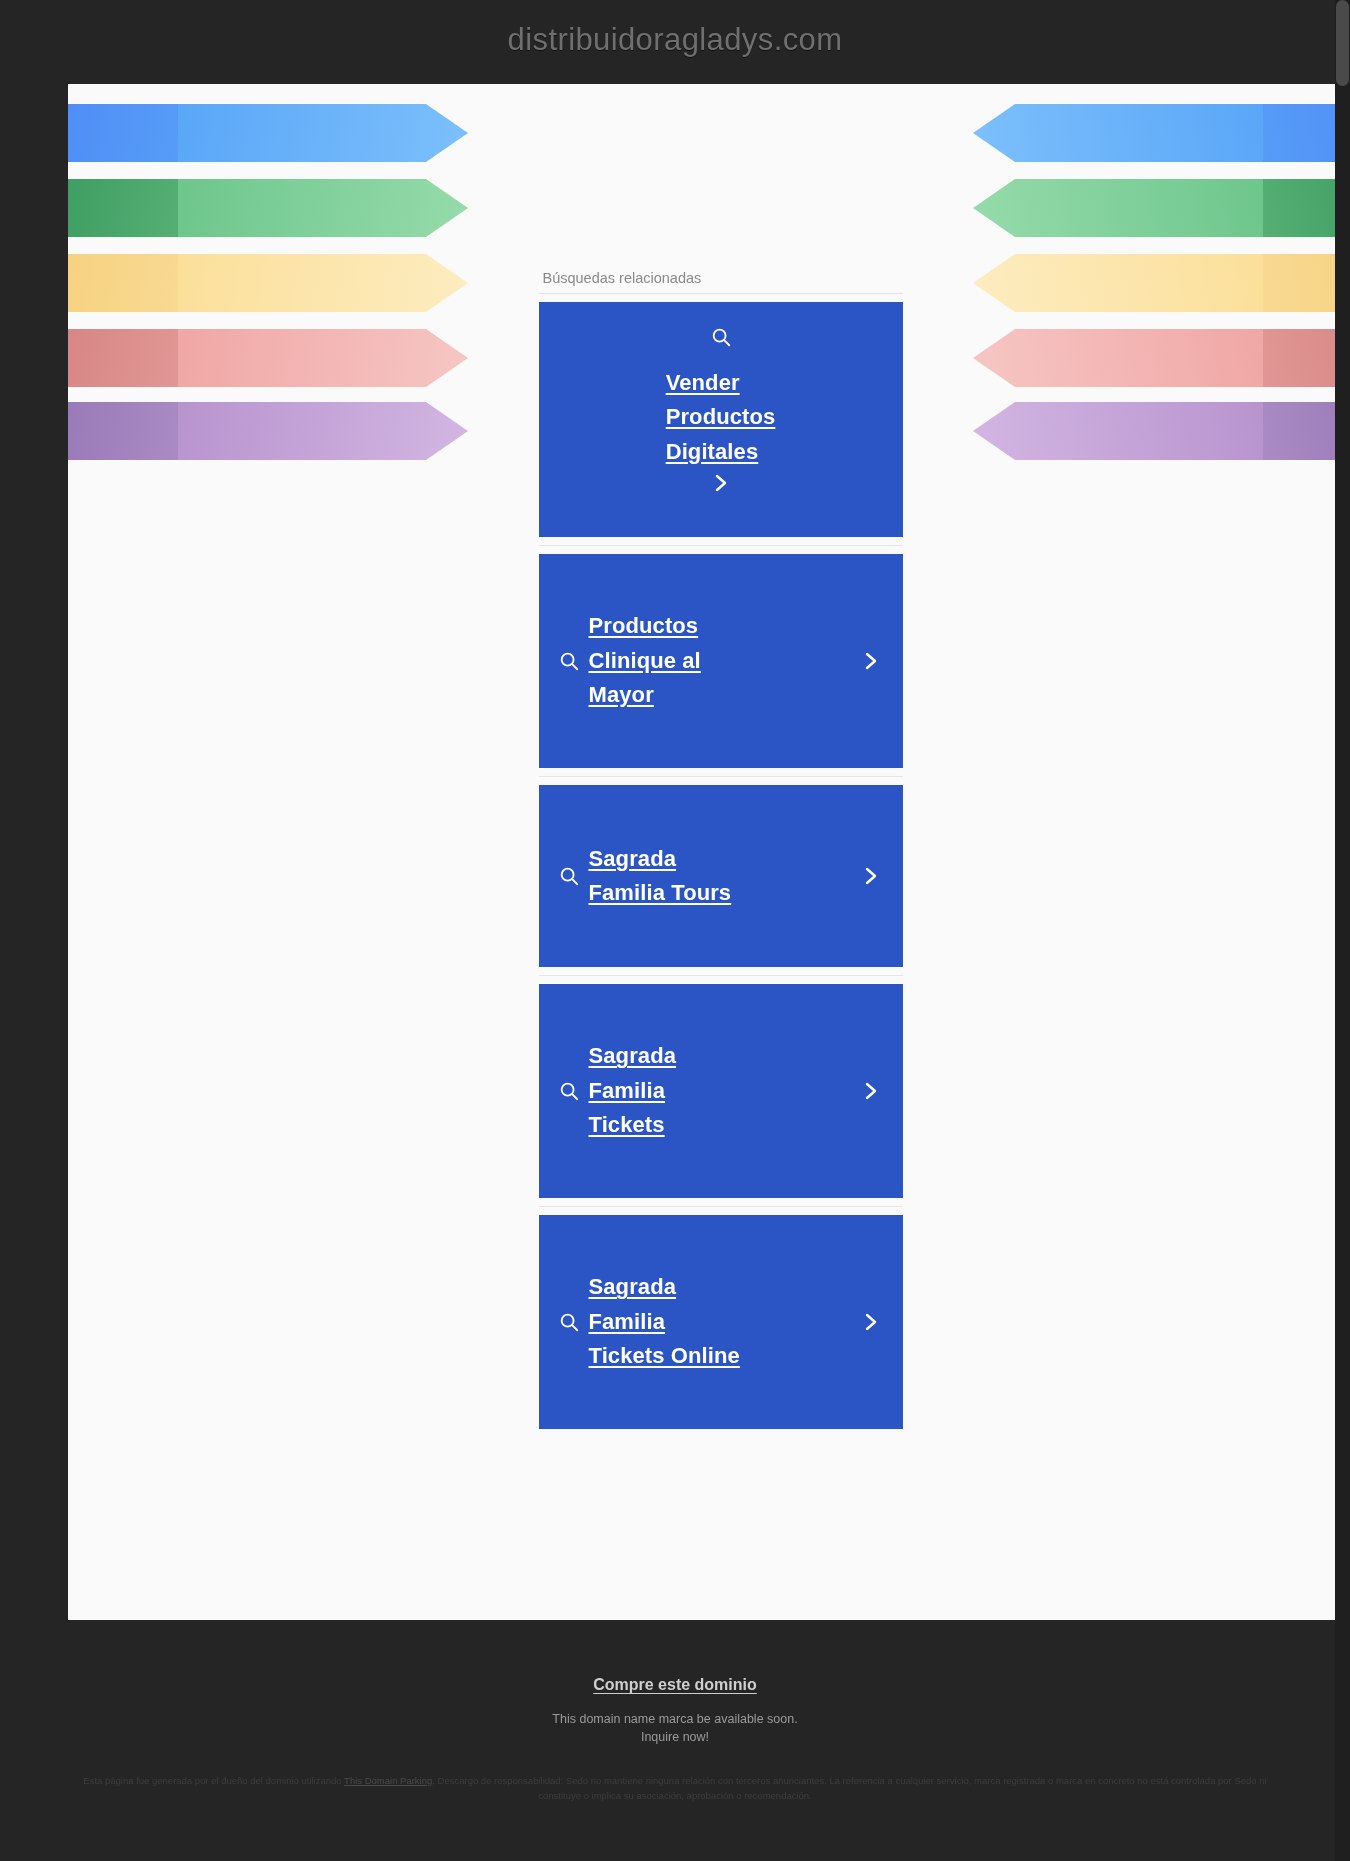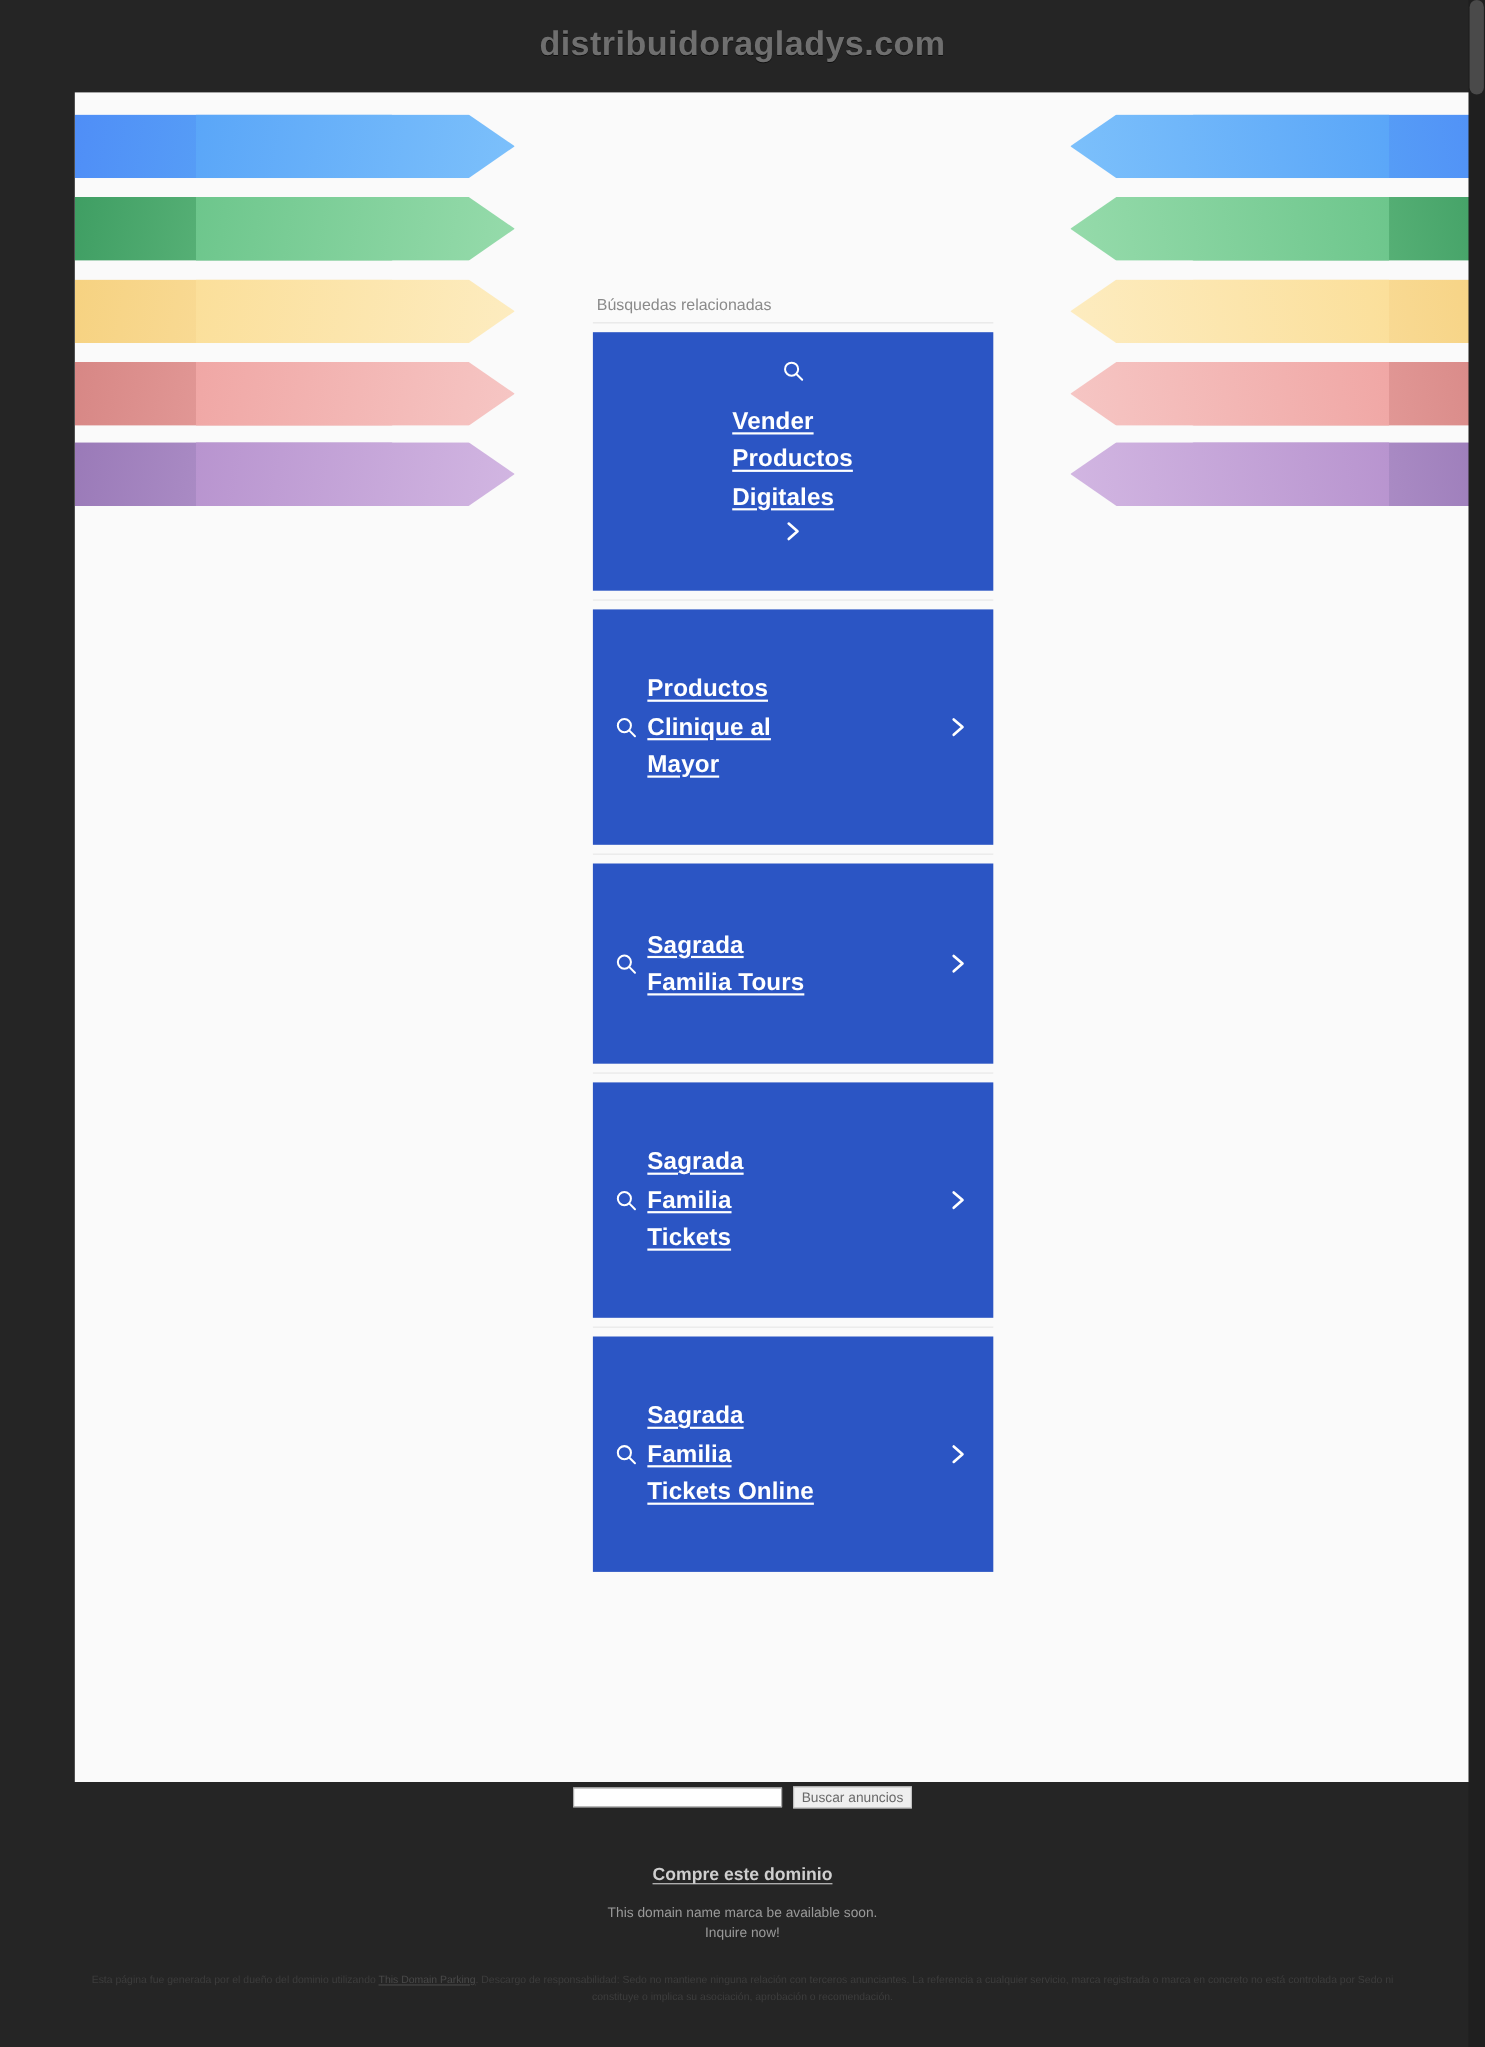--- a/index.html
+++ b/index.html
@@ -8,21 +8,21 @@
     background: #252525;
     font-family: "Liberation Sans", sans-serif;
   }
   body { width: 1350px; height: 1861px; position: relative; overflow: hidden; }
 
   
   .page-title {
     text-align: center;
     color: #6f6f6f;
     font-size: 31px;
-    font-weight: bold;
+    font-weight: normal;
     letter-spacing: .4px;
     padding-top: 22px;
     padding-bottom: 16px;
     text-shadow: 0 1px 0 #111;
   }
 
   
   .stage {
     position: absolute;
     left: 68px; top: 84px;
@@ -346,24 +346,20 @@
             </svg>
         </div>
       </div>
     </div>
 
   </div>
 </div>
 
 <div class="footer">
 
-  <div class="searchbar">
-    <input type="text" placeholder="" style="">
-    <button>Buscar anuncios</button>
-  </div>
 
   <a href="#" class="buy-link">Compre este dominio</a>
 
   <div class="avail">
     <div>This domain name marca be available soon.</div>
     <div>Inquire now!</div>
   </div>
 
 
   <div class="disclaimer">

